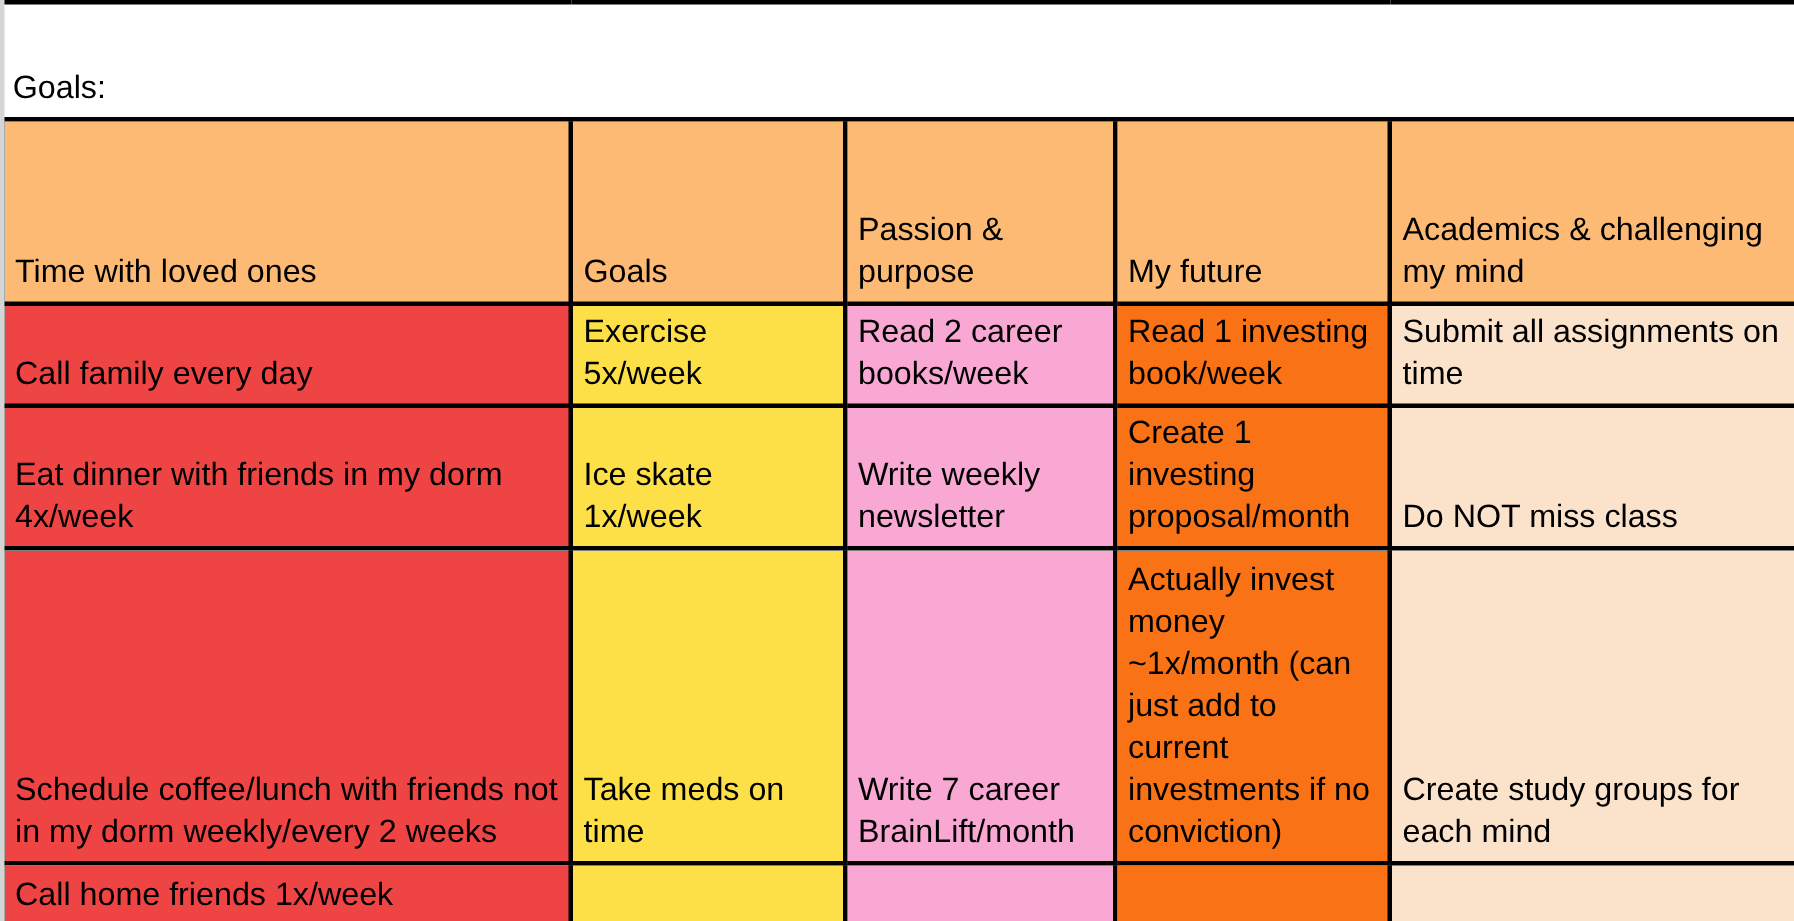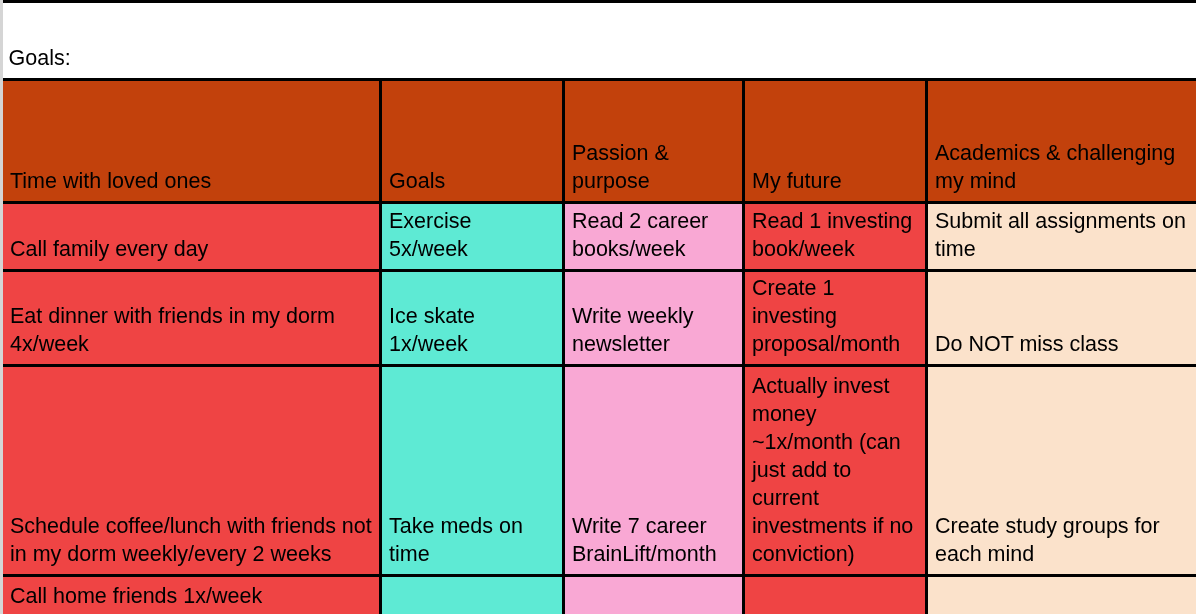--- a/index.html
+++ b/index.html
@@ -61,33 +61,33 @@
     background: #ffffff;
     height: 78px;
     font-size: 33px;
     line-height: 1.1;
     vertical-align: middle;
     padding-bottom: 10px;
   }
 
   
   .hdr {
-    background: #c2410c;
+    background: #fdba74;
     height: 123px;
     font-size: 25px;
     line-height: 1.28;
     vertical-align: bottom;
     padding-bottom: 6px;
   }
 
   
   .c-blue   { background: #ef4444; }
-  .c-pink   { background: #5eead4; }
+  .c-pink   { background: #fde047; }
   .c-yellow { background: #f9a8d4; }
-  .c-green  { background: #ef4444; }
+  .c-green  { background: #f97316; }
   .c-orange { background: #fbe2cb; }
 
   .r1 { height: 68px; }
   .r2 { height: 93px; }
   .r3 { height: 210px; }
   .r4 { height: 42px; }
 
   td.col1 { border-left: none; }
 
   .cell-text {

